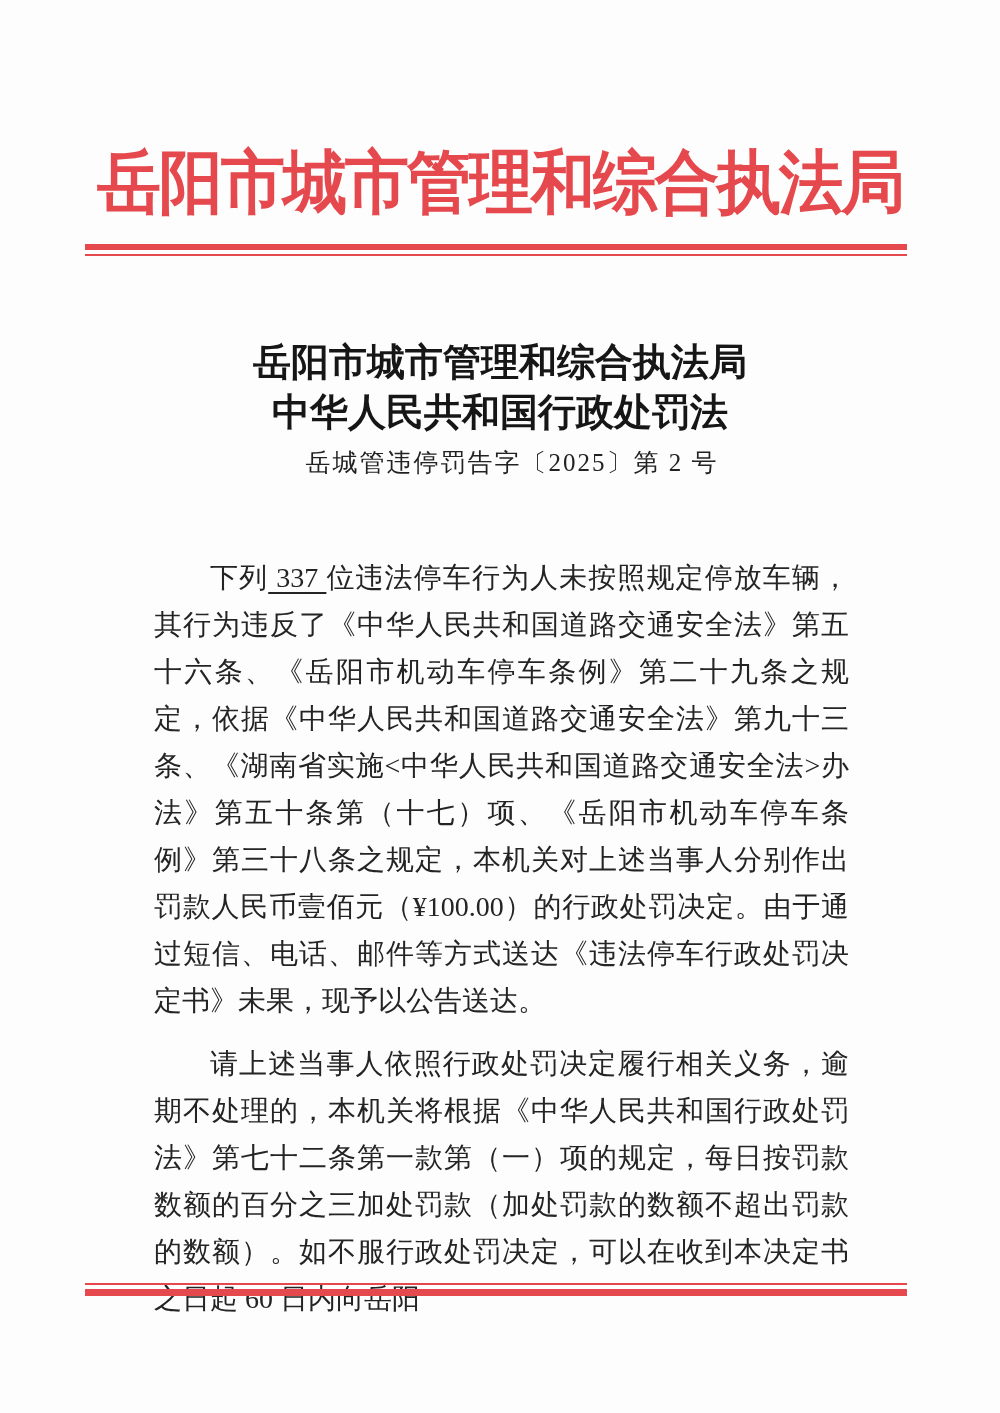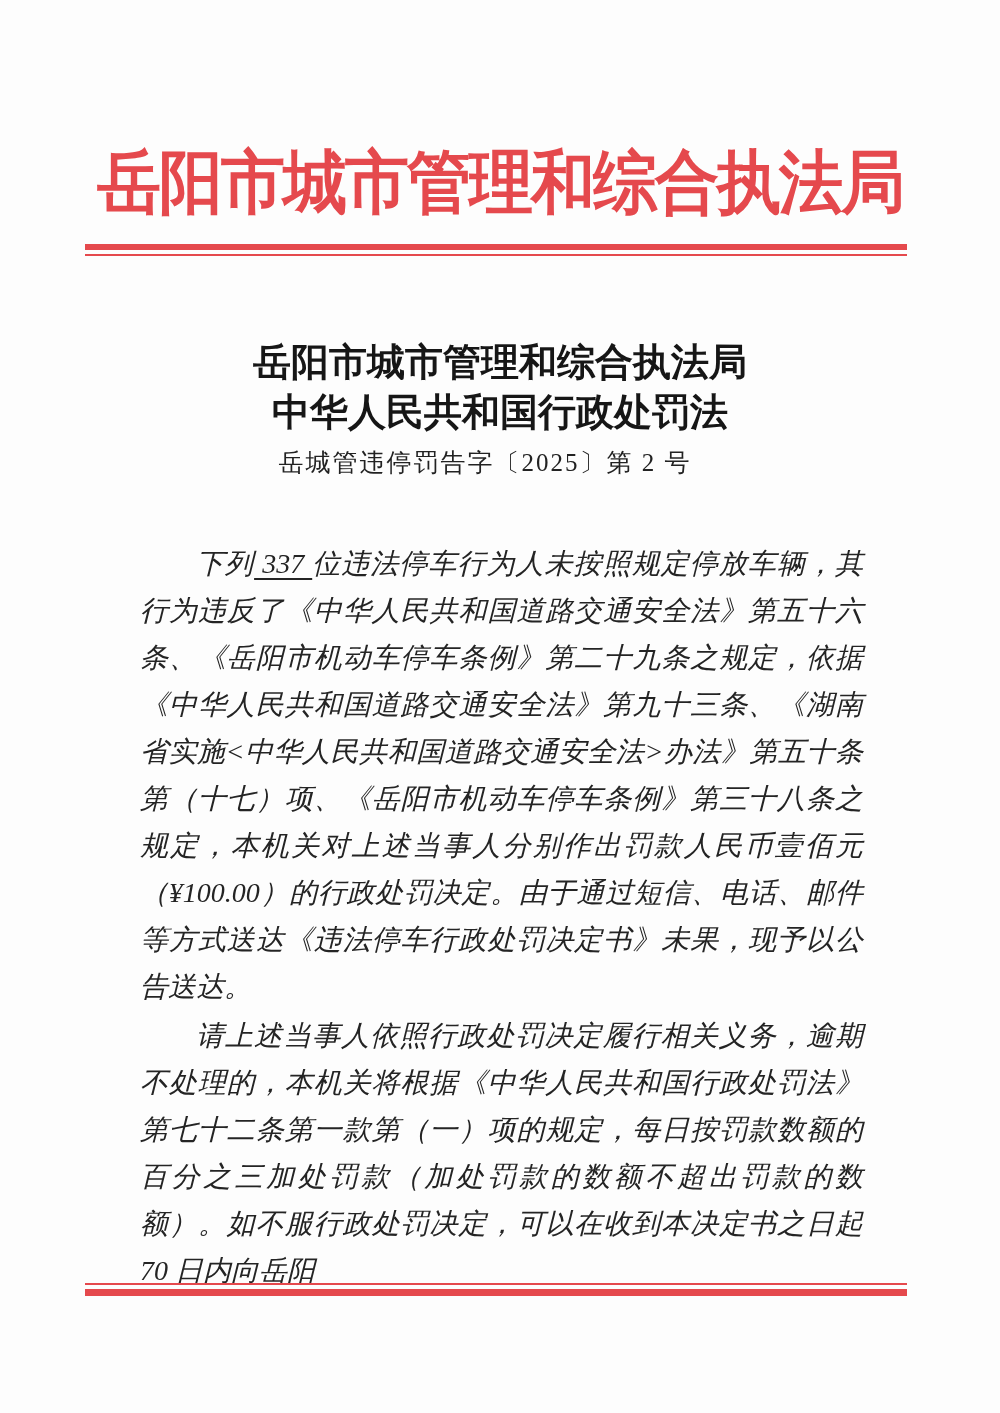--- a/index.html
+++ b/index.html
@@ -55,42 +55,41 @@
     text-align: center;
     font-size: 38px;
     font-weight: bold;
     line-height: 50px;
     letter-spacing: 0px;
     color: #161616;
   }
   .doc-number {
     position: absolute;
     top: 446px;
-    left: 85px;
+    left: 112px;
     width: 800px;
     text-align: center;
     font-size: 25px;
     letter-spacing: 2px;
     color: #222222;
   }
   
   .body-text {
     position: absolute;
     top: 538px;
     left: 138px;
     width: 727px;
     font-size: 28px;
     line-height: 47px;
     text-align: justify;
     color: #242424;
   }
   .body-text p {
-    margin: 2px;
+    margin: 16px;
     text-indent: 2em;
-    font-style: italic;
   }
   .underlined {
     text-decoration: underline;
     text-underline-offset: 5px;
   }
 </style>
 </head>
 <body>
 
 <div class="page">
@@ -104,21 +103,21 @@
 
   <div class="title-block">
     <div>岳阳市城市管理和综合执法局</div>
     <div>中华人民共和国行政处罚法</div>
   </div>
 
   <div class="doc-number">岳城管违停罚告字〔2025〕第 2 号</div>
 
   <div class="body-text">
     <p><span>下列</span><span class="underlined"> 337 </span><span>位违法停车行为人未按照规定停放车辆，其行为违反了《中华人民共和国道路交通安全法》第五十六条、《岳阳市机动车停车条例》第二十九条之规定，依据《中华人民共和国道路交通安全法》第九十三条、《湖南省实施&lt;中华人民共和国道路交通安全法&gt;办法》第五十条第（十七）项、《岳阳市机动车停车条例》第三十八条之规定，本机关对上述当事人分别作出罚款人民币壹佰元（¥100.00）的行政处罚决定。由于通过短信、电话、邮件等方式送达《违法停车行政处罚决定书》未果，现予以公告送达。</span></p>
-    <p>请上述当事人依照行政处罚决定履行相关义务，逾期不处理的，本机关将根据《中华人民共和国行政处罚法》第七十二条第一款第（一）项的规定，每日按罚款数额的百分之三加处罚款（加处罚款的数额不超出罚款的数额）。如不服行政处罚决定，可以在收到本决定书之日起 70 日内向岳阳</p>
+    <p>请上述当事人依照行政处罚决定履行相关义务，逾期不处理的，本机关将根据《中华人民共和国行政处罚法》第七十二条第一款第（一）项的规定，每日按罚款数额的百分之三加处罚款（加处罚款的数额不超出罚款的数额）。如不服行政处罚决定，可以在收到本决定书之日起 60 日内向岳阳</p>
   </div>
 
   <div class="divider bottom">
     <div class="bar thin"></div>
     <div class="bar thick"></div>
   </div>
 
 </div>
 
 </body></html>

